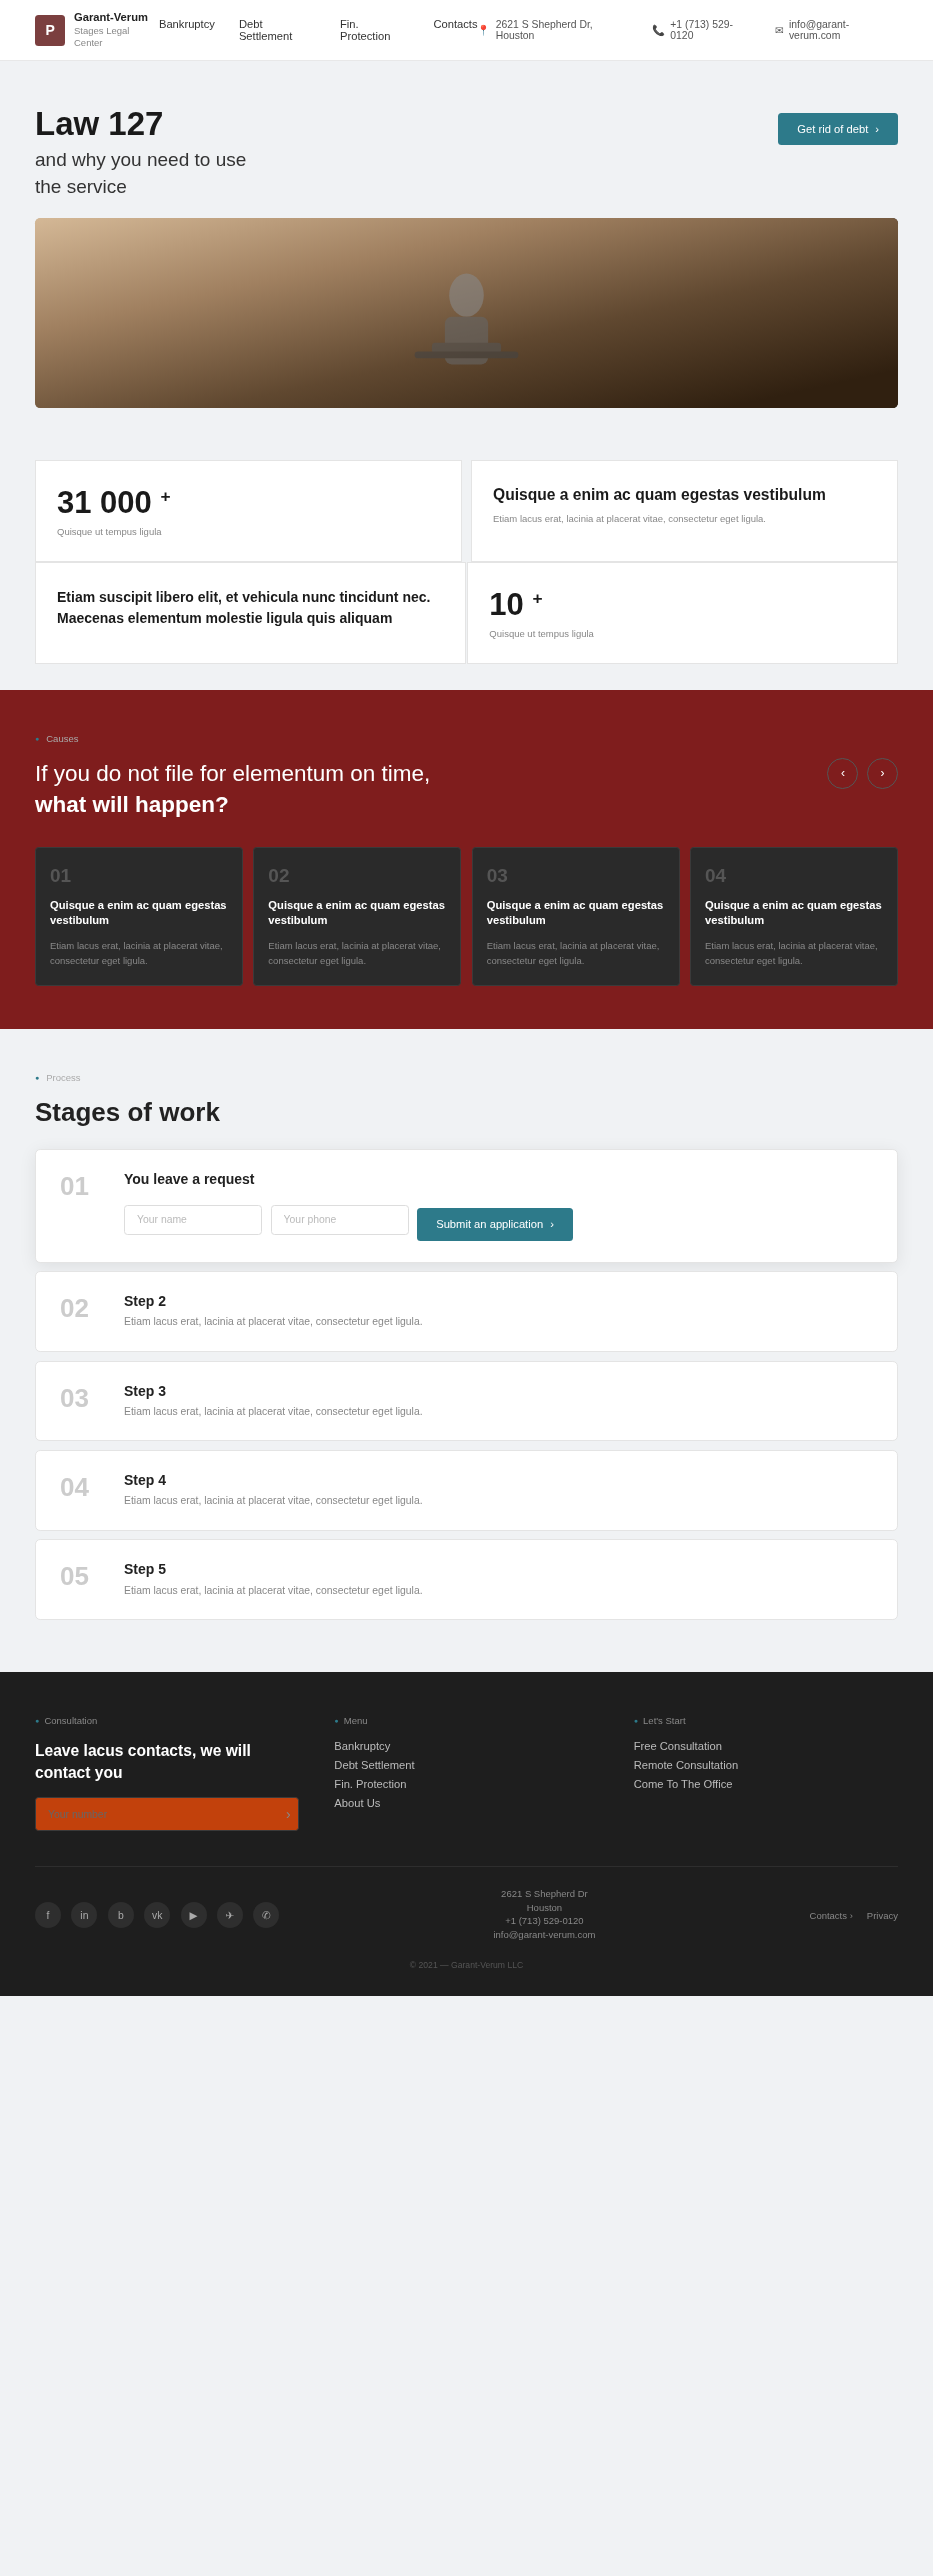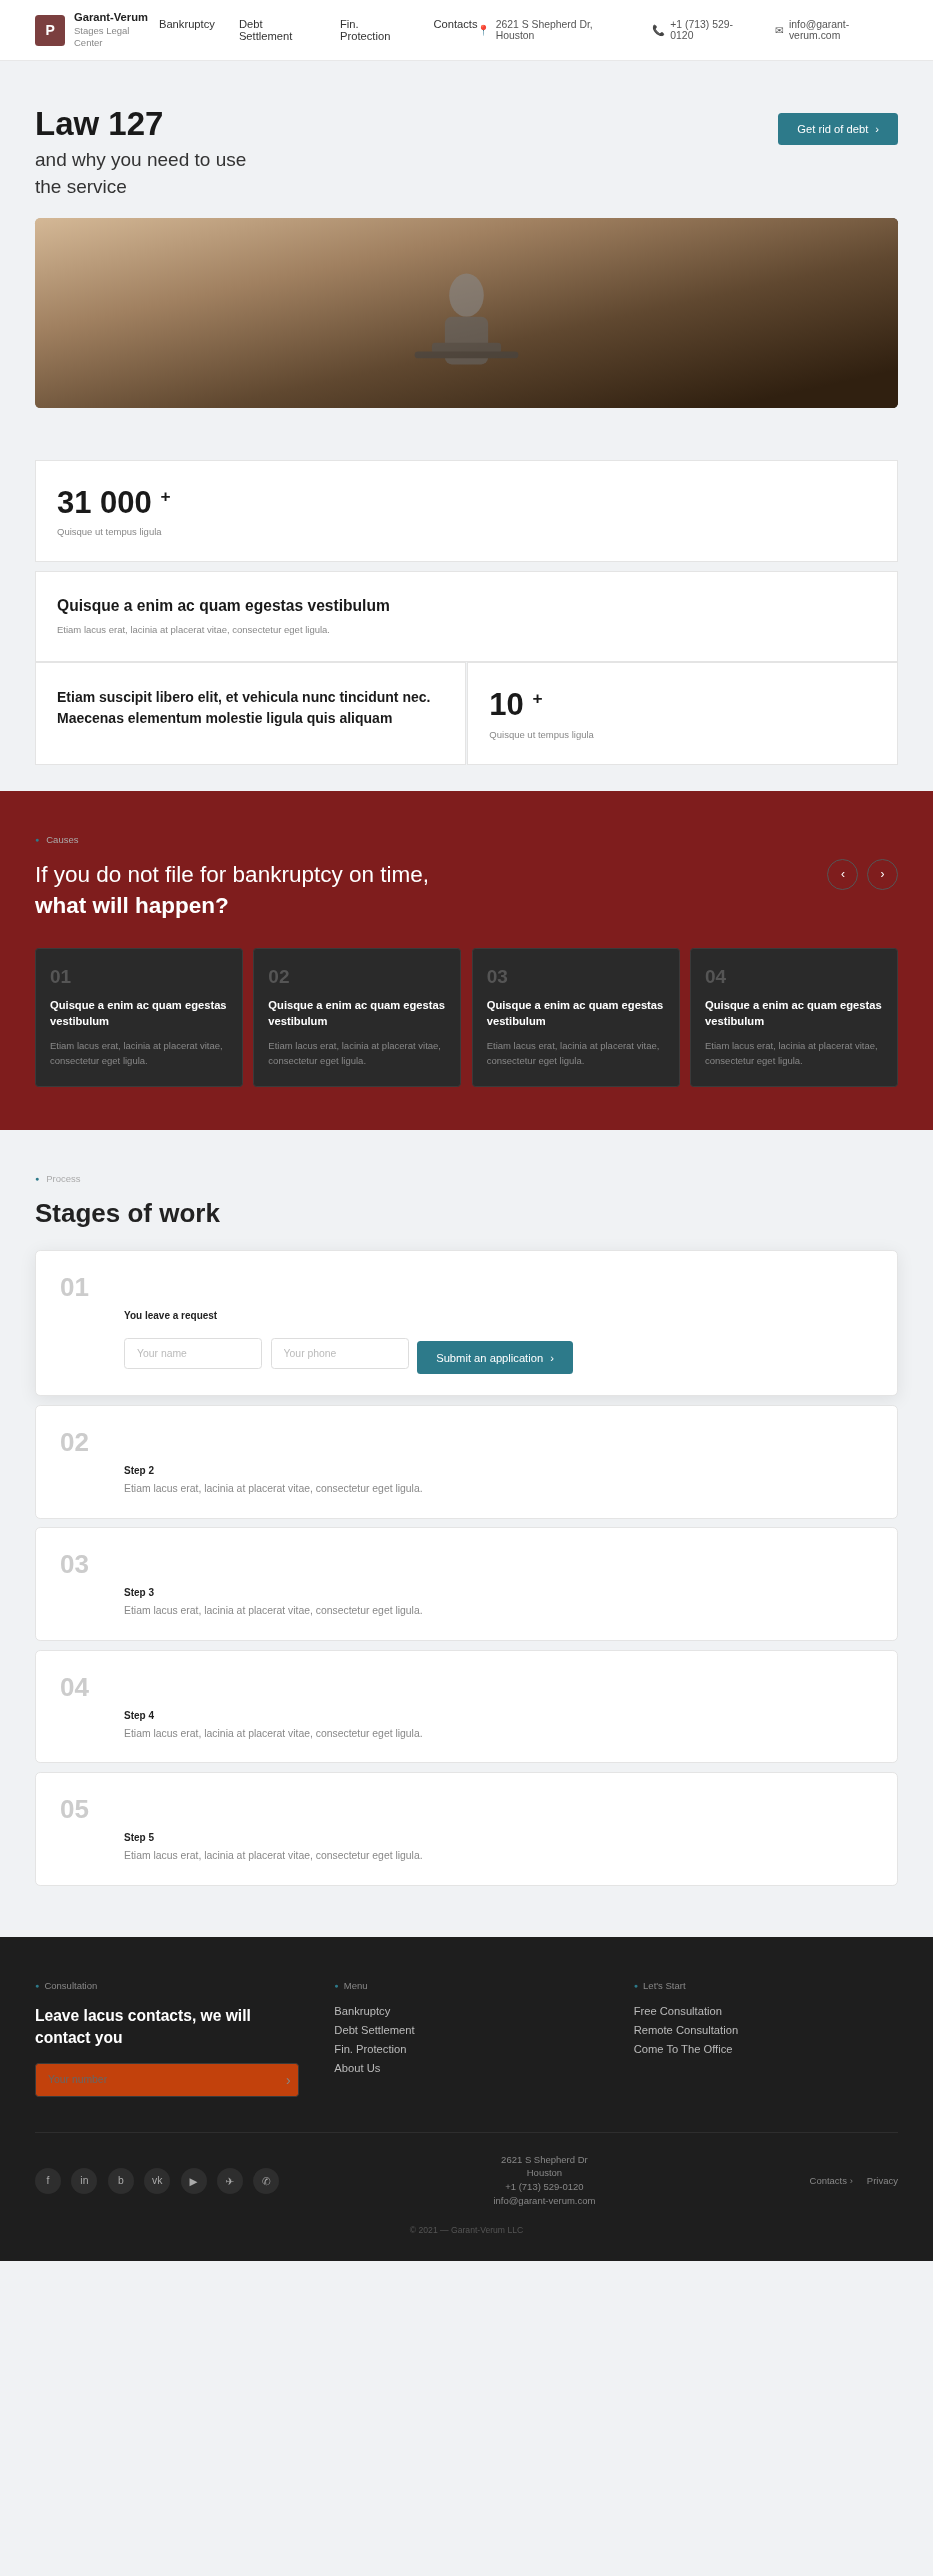--- a/index.html
+++ b/index.html
@@ -54,21 +54,21 @@
       border-radius: 5.2px;
       overflow: hidden;
       position: relative;
     }
 
     
     .stats-section {
       background: #f0f2f4;
       padding: 26px 35px;
     }
-    .stats-grid { display: grid; grid-template-columns: 1fr; gap: 9px; }
+    .stats-grid { display: grid; grid-template-columns: 1fr 1fr; gap: 9px; }
     .stat-card {
       background: #fff;
       padding: 24px 21px;
       border: 0.9px solid #e4e4e4;
     }
     .stat-number { font-size: 31px; font-weight: 700; color: #1a1a1a; }
     .stat-number sup { font-size: 17.3px; }
     .stat-label { font-size: 9.5px; color: #888; margin-top: 5.2px; }
     .stat-title { font-size: 15.6px; font-weight: 700; color: #1a1a1a; margin-bottom: 7px; line-height: 1.3; }
     .stat-desc { font-size: 9.5px; color: #888; line-height: 1.5; }
@@ -119,21 +119,21 @@
       border-radius: 5.2px;
       padding: 21px 24px;
       margin-bottom: 8.6px;
       display: flex;
       align-items: flex-start;
       gap: 21px;
     }
     .stage-item.active { box-shadow: 0 3.5px 17.3px rgba(0,0,0,0.08); }
     .stage-num { font-size: 26px; font-weight: 700; color: #ccc; min-width: 43px; }
     .stage-content { flex: 1; }
-    .stage-title { font-size: 10px; font-weight: 700; margin-bottom: 5.2px; margin-top: 38px; }
+    .stage-title { font-size: 14px; font-weight: 700; margin-bottom: 5.2px; }
     .stage-desc { font-size: 10.4px; color: #888; line-height: 1.5; }
     .stage-form { display: flex; gap: 8.6px; align-items: center; margin-top: 12px; flex-wrap: wrap; }
     .stage-input {
       border: 0.9px solid #ddd;
       border-radius: 3.5px;
       padding: 8.6px 12px;
       font-size: 10.4px;
       color: #333;
       outline: none;
       width: 138px;
@@ -285,21 +285,21 @@
     </div>
   </div>
 </section>
 
 <section class="dark-section">
   <div class="section-label">
     <span>Causes</span>
   </div>
   <div style="display:flex; justify-content:space-between; align-items:flex-start;">
     <h2>
-      <span>If you do not file for bankruptcy on time,</span><br>
+      <span>If you do not file for elementum on time,</span><br>
       <strong>what will happen?</strong>
     </h2>
     <div class="causes-nav">
       <button class="nav-circle-btn">‹</button>
       <button class="nav-circle-btn">›</button>
     </div>
   </div>
   <div class="causes-cards">
     <div class="cause-card">
       <div class="cause-number">01</div>

